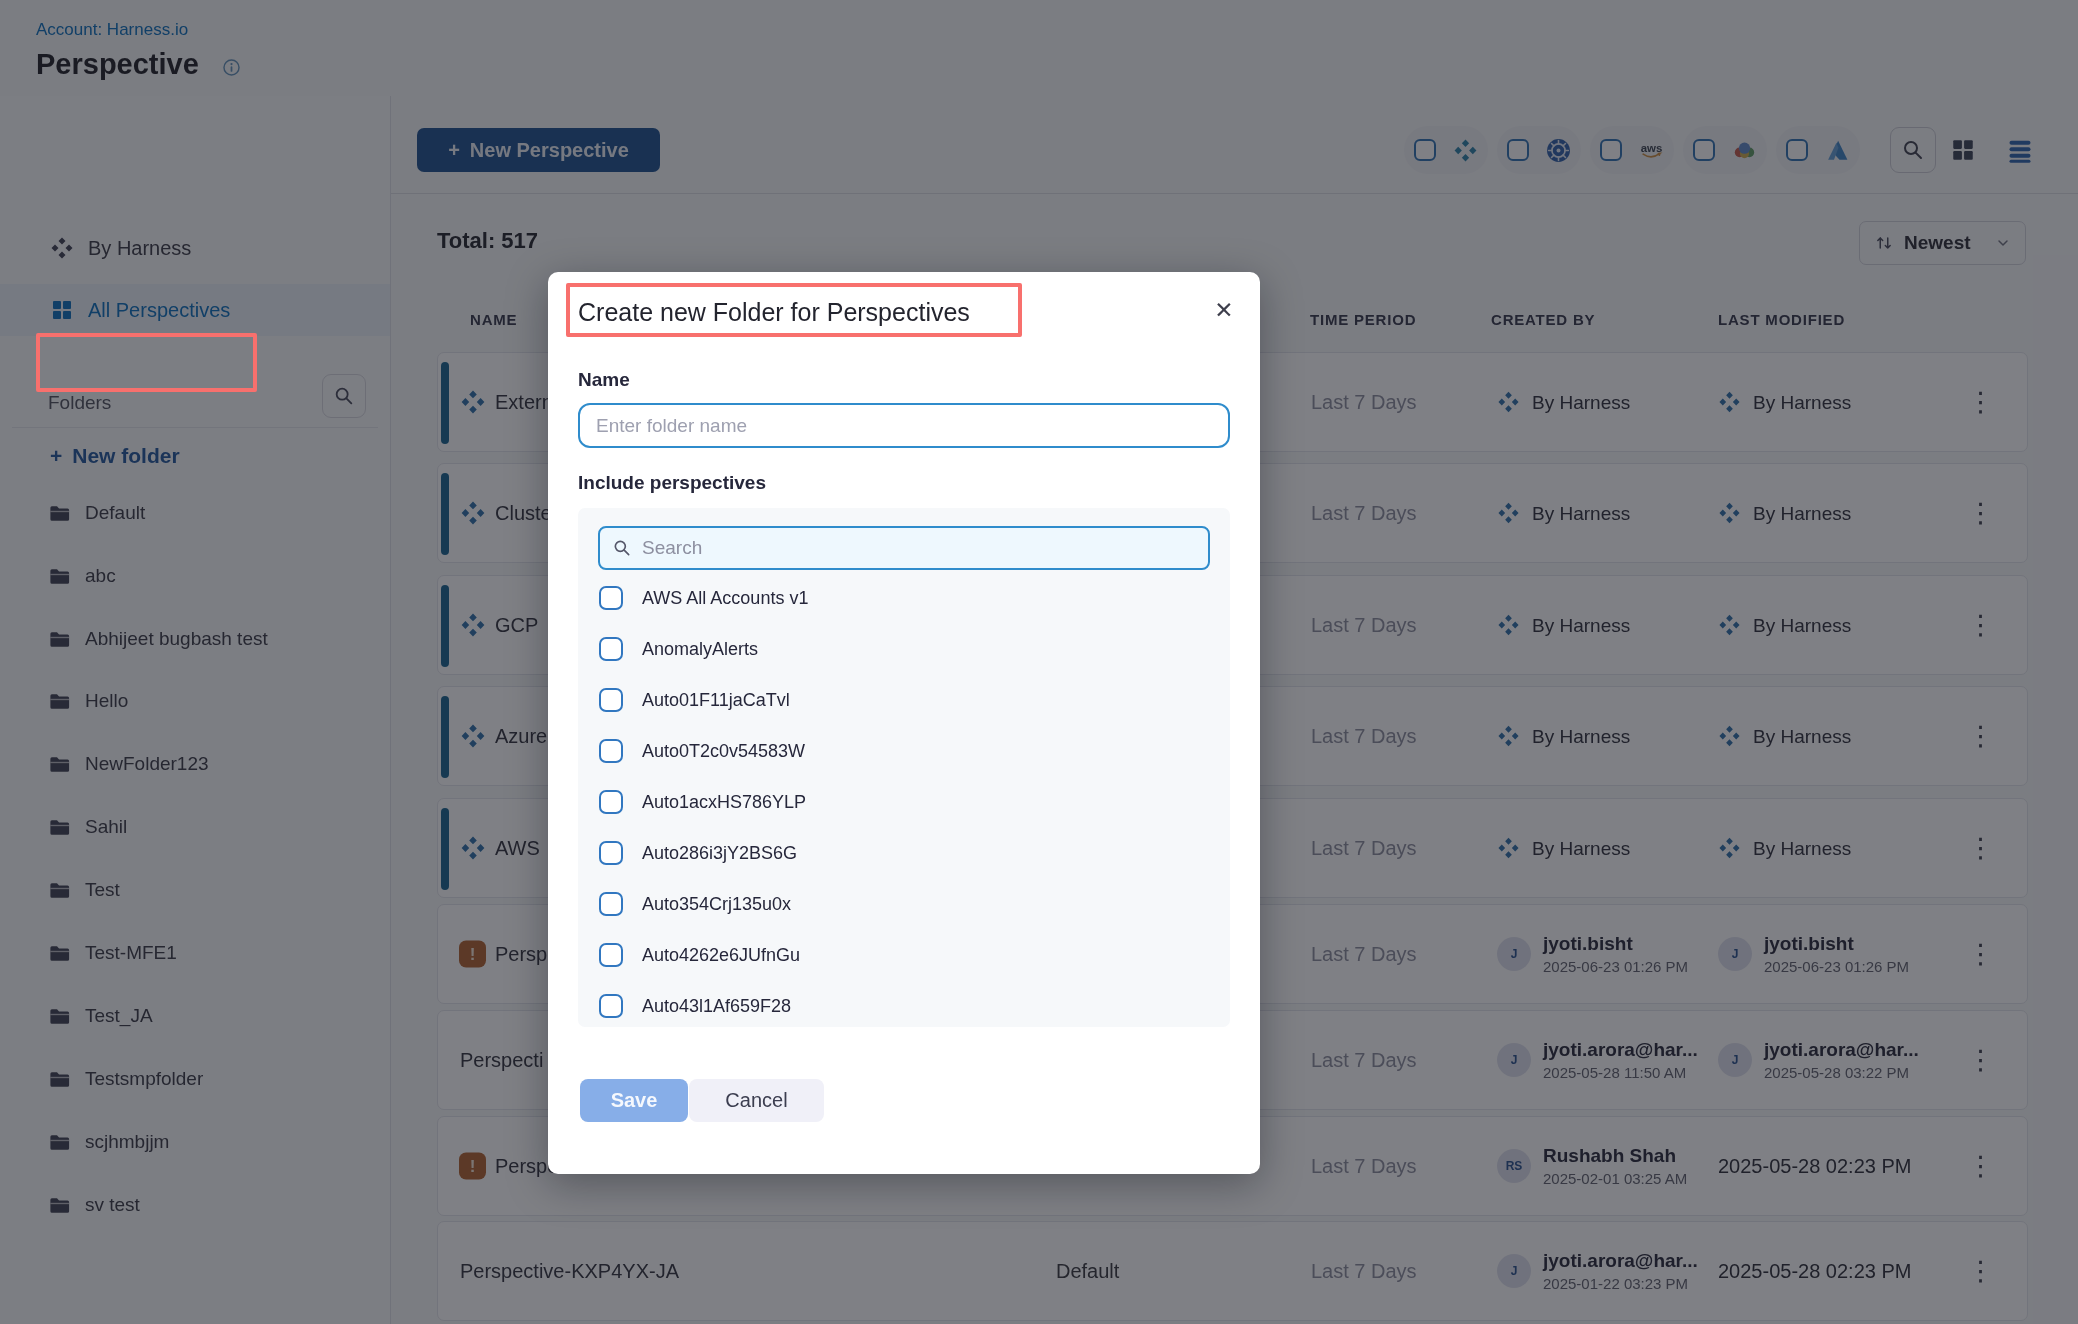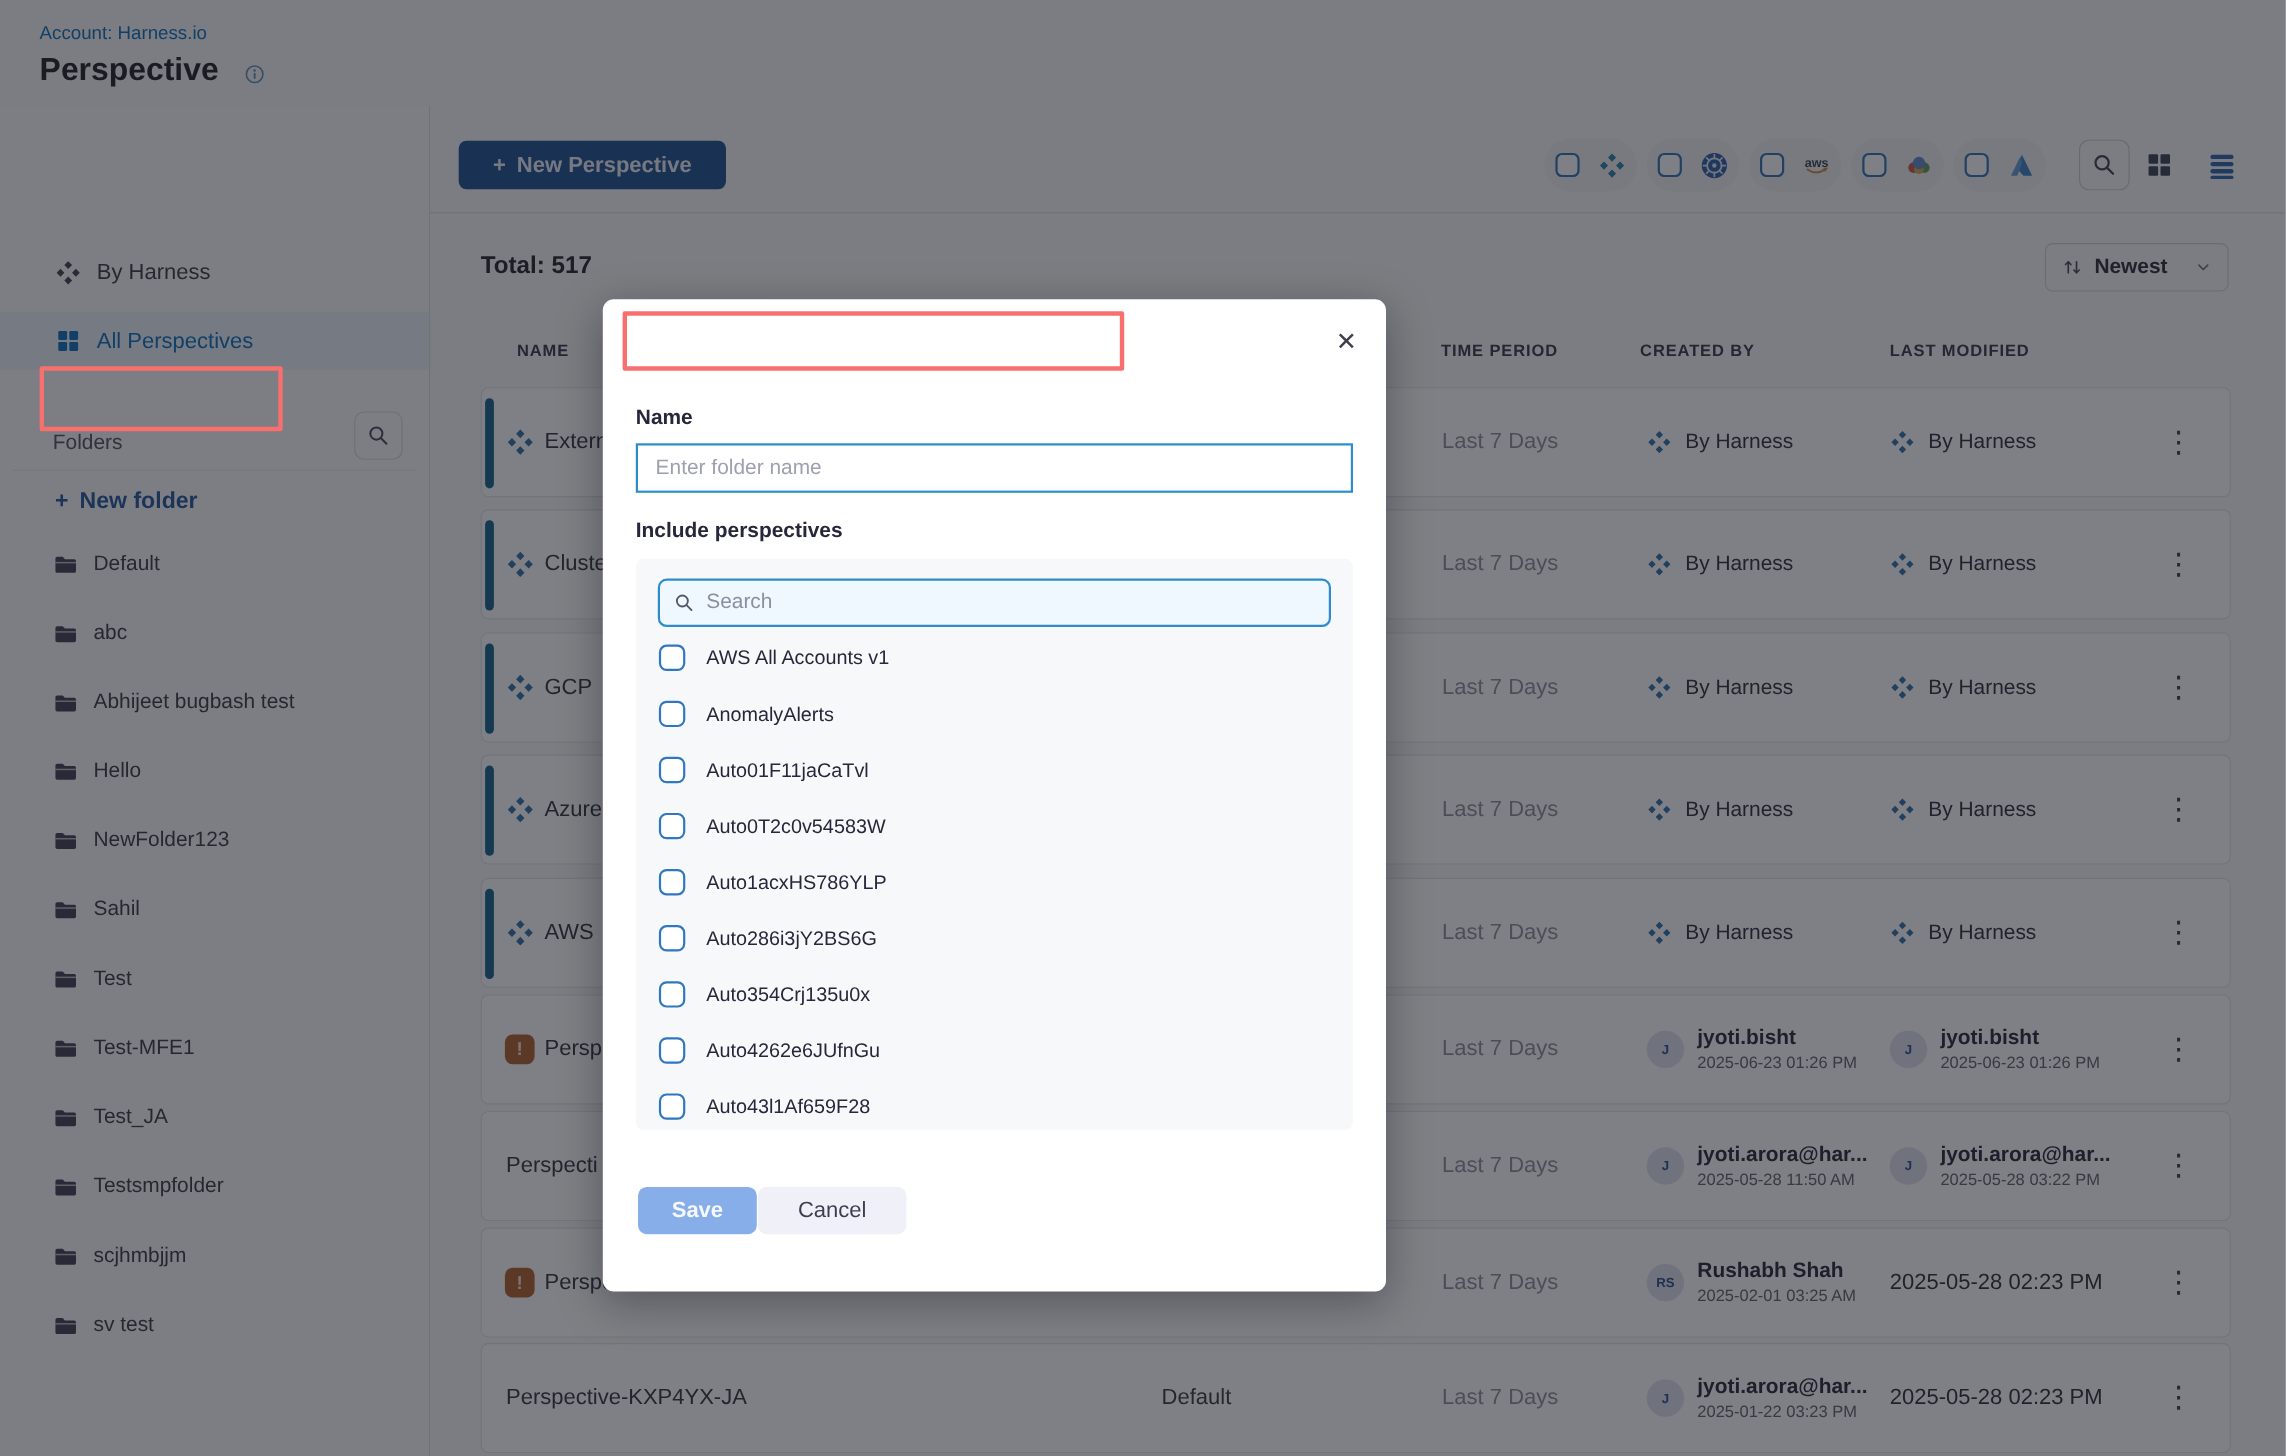--- a/index.html
+++ b/index.html
@@ -63,21 +63,21 @@
   .user-cell .dt { font-size:15px; color:#5f606f; white-space:nowrap; margin-top:3px; }
   .date-only { font-size:20px; color:#2b2c38; white-space:nowrap; }
   .kebab { left:1529px; font-size:27px; color:#3a3c4c; cursor:pointer; line-height:1; }
 
   
   .dim { position:absolute; inset:0; background:rgba(23,25,33,0.55); z-index:50; }
   .modal { position:absolute; left:548px; top:272px; width:712px; height:902px; background:#ffffff; border-radius:10px; box-shadow:0 10px 40px rgba(10,12,20,.35); z-index:60; }
   .modal-title { position:absolute; left:30px; top:26px; font-size:25px; color:#23242e; font-weight:500; }
   .modal-close { position:absolute; left:662px; top:24px; width:28px; height:28px; font-size:23px; color:#3e3f4c; display:flex; align-items:center; justify-content:center; cursor:pointer; background:none; border:none; }
   .fld-label { position:absolute; left:30px; font-size:19px; font-weight:bold; color:#26273b; }
-  .name-input { position:absolute; left:30px; top:131px; width:652px; height:45px; border:2px solid #2f8ccc; border-radius:0; padding:2px 16px; font-size:19px; color:#26273b; font-family:"Liberation Sans",sans-serif; background:#fff; }
+  .name-input { position:absolute; left:30px; top:131px; width:652px; height:45px; border:2px solid #2f8ccc; border-radius:12px; padding:2px 16px; font-size:19px; color:#26273b; font-family:"Liberation Sans",sans-serif; background:#fff; }
   .name-input::placeholder { color:#9ea0b0; }
   .panel { position:absolute; left:30px; top:236px; width:652px; height:519px; background:#f6f8fa; border-radius:7px; overflow:hidden; }
   .m-search-wrap { position:absolute; left:20px; top:18px; width:612px; height:44px; border:2px solid #2f8ccc; border-radius:8px; background:#eef8fe; display:flex; align-items:center; padding:0 12px; gap:10px; }
   .m-search-wrap .ic { width:20px; height:20px; color:#55576a; flex:0 0 20px; }
   .m-search { border:none; outline:none; background:transparent; font-size:19px; color:#26273b; width:100%; font-family:"Liberation Sans",sans-serif; }
   .m-search::placeholder { color:#8d8fa0; }
   .p-item { position:absolute; left:21px; height:30px; display:flex; align-items:center; gap:19px; }
   .p-item .pcb { width:24px; height:24px; border:2px solid #3177c0; border-radius:7px; background:#fff; flex:0 0 24px; cursor:pointer; }
   .p-item .pl { font-size:18px; color:#26273b; }
   .btn-save { position:absolute; left:32px; top:807px; width:108px; height:43px; background:#87aee8; border:none; border-radius:8px; color:#f5f8fd; font-size:20px; font-weight:bold; cursor:default; font-family:"Liberation Sans",sans-serif; }
@@ -598,20 +598,21 @@
         </span>
       </span>
     <span class="cell cell-modified date-only">2025-05-28 02:23 PM</span>
     <span class="cell kebab">⋮</span>
   </div>
 </div>
 
 <div class="dim"></div>
 
 <div class="modal">
+  <div class="modal-title">Create new Folder for Perspectives</div>
   <button class="modal-close">✕</button>
 
   <div class="fld-label" style="top:97px">Name</div>
   <input class="name-input" type="text" placeholder="Enter folder name" style="">
 
   <div class="fld-label" style="top:200px">Include perspectives</div>
 
   <div class="panel">
     <div class="m-search-wrap">
       <span class="ic">

